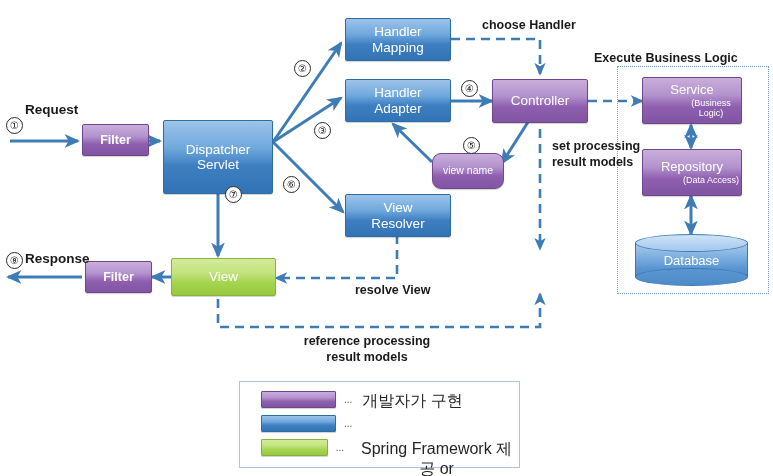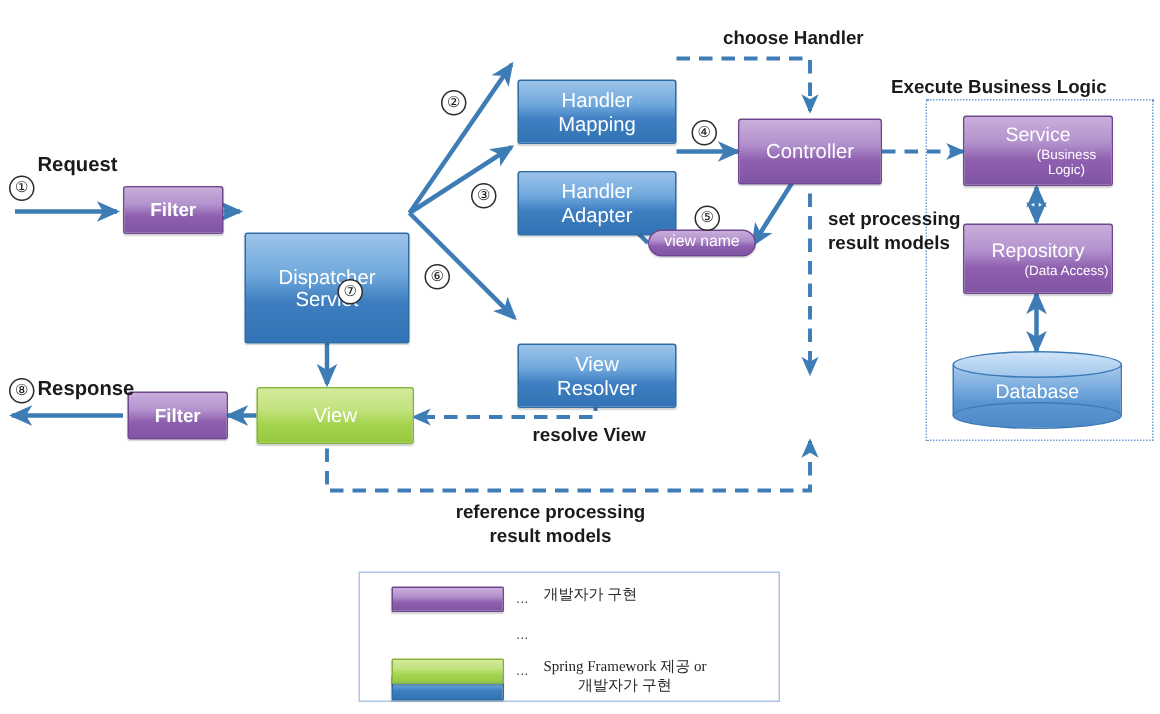--- a/index.html
+++ b/index.html
@@ -20,21 +20,20 @@
     text-align:center;color:#ffffff;line-height:1.12;
     border-radius:2px;
   }
   .node .lbl{display:block;}
   .node .sub{display:block;font-size:9px;font-weight:400;letter-spacing:0;padding-left:38px;}
 
   .blue{
     background:linear-gradient(180deg,#9dc3ea 0%,#6fa8dc 38%,#3f7fc1 62%,#3173b4 100%);
     border:1px solid #2e6ca4;
     box-shadow:0 1px 1px rgba(0,0,0,.18);
-    margin-top:35px;
   }
   .purple{
     background:linear-gradient(180deg,#c9aedb 0%,#b292cd 38%,#8e5fae 64%,#8055a4 100%);
     border:1px solid #70478f;
     box-shadow:0 1px 1px rgba(0,0,0,.18);
     align-items:center;
   }
   .green{
     background:linear-gradient(180deg,#d3ea9a 0%,#c2e37f 38%,#a5d44f 66%,#97c93f 100%);
     border:1px solid #86b436;
@@ -80,22 +79,22 @@
     border:1px dotted #6f9fd8;
   }
 
   .legend{
     position:absolute;box-sizing:border-box;
     border:1px solid #adc6e6;background:#ffffff;
   }
   .legend-row{position:absolute;display:flex;align-items:flex-start;}
   .swatch{width:75px;height:17px;box-sizing:border-box;border-radius:1px;}
   .legend-txt{
-    margin-left:10px;color:#262626;font-family:Liberation Serif, serif;
-    font-size:10px;line-height:1.28;white-space:pre-line;
+    margin-left:10px;color:#262626;font-family:Liberation Sans, sans-serif;
+    font-size:16px;line-height:1.28;white-space:pre-line;
   }
   .legend-dots{color:#555;font-size:10px;margin-left:8px;margin-top:3px;}
 </style>
 </head>
 <body>
 
 <div id="stage">
 
   <svg class="layer lines" viewBox="0 0 773 476" xmlns="http://www.w3.org/2000/svg">
     <defs>
@@ -167,21 +166,21 @@
     <div class="node blue" style="left:345px;top:18px;width:106px;height:43px;font-size:13.5px;white-space:pre-line;">
       <span class="lbl">Handler
 Mapping</span>
     </div>
 
     <div class="node blue" style="left:345px;top:79px;width:106px;height:43px;font-size:13.5px;white-space:pre-line;">
       <span class="lbl">Handler
 Adapter</span>
     </div>
 
-    <div class="node purple rounded" style="left:432px;top:153px;width:72px;height:18px;font-size:10.5px;">
+    <div class="node purple rounded" style="left:432px;top:153px;width:72px;height:36px;font-size:10.5px;">
       <span class="lbl">view name</span>
     </div>
 
     <div class="node purple" style="left:492px;top:79px;width:96px;height:44px;font-size:13.5px;">
       <span class="lbl">Controller</span>
     </div>
 
     <div class="node purple" style="left:642px;top:77px;width:100px;height:47px;font-size:13px;flex-direction:column;">
       <span class="lbl">Service</span>
       <span class="sub">(Business Logic)</span>

